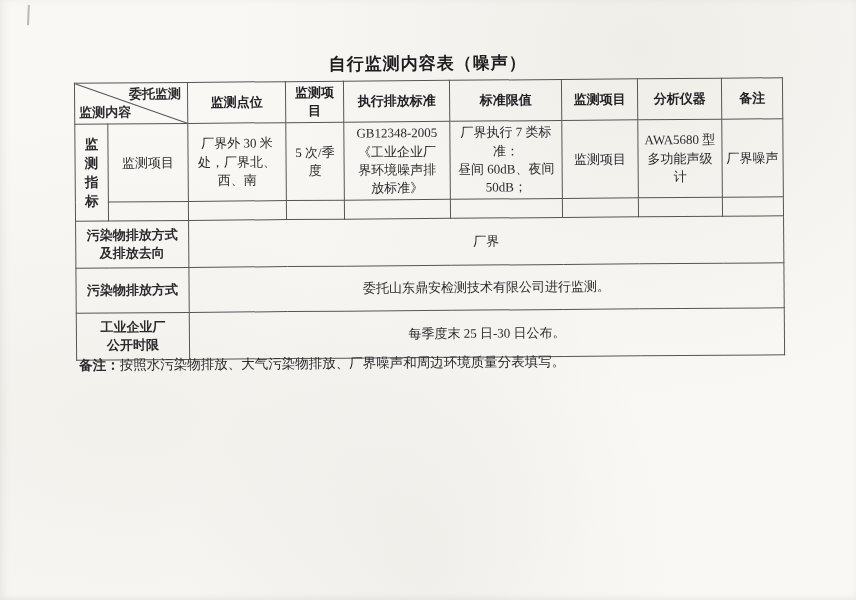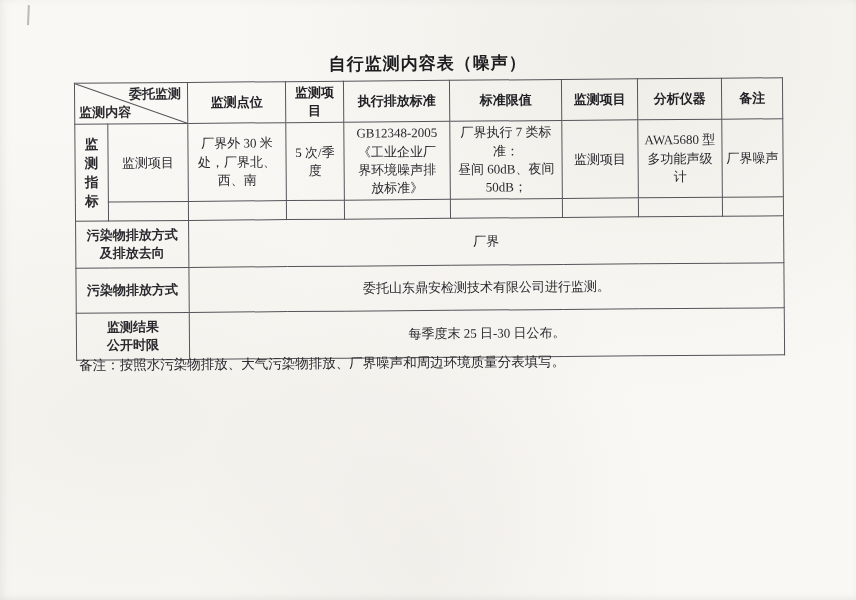--- a/index.html
+++ b/index.html
@@ -120,21 +120,21 @@
   }
   .doc-note {
     position: absolute;
     left: 78px; top: 354px;
     width: 720px;
     font-size: 13.5px;
     color: #2a2a2e;
   }
   .doc-note .note-prefix {
     font-family: "Liberation Sans", "DejaVu Sans", sans-serif;
-    font-weight: normal;
+    font-weight: bold;
   }
 </style>
 </head>
 <body>
 
 <div class="scan-sheet">
 
   <div class="scan-artifact"></div>
 
   <div class="doc-title">自行监测内容表（噪声）</div>
@@ -208,21 +208,21 @@
 及排放去向</td>
       <td colspan="7" class="info-value">厂界</td>
     </tr>
 
     <tr style="height:45px">
       <td colspan="2" class="info-label">污染物排放方式</td>
       <td colspan="7" class="info-value">委托山东鼎安检测技术有限公司进行监测。</td>
     </tr>
 
     <tr style="height:47px">
-      <td colspan="2" class="info-label preline">监测结果
+      <td colspan="2" class="info-label preline">工业企业厂
 公开时限</td>
       <td colspan="7" class="info-value">每季度末 25 日-30 日公布。</td>
     </tr>
   </tbody>
     </table>
 
   <div class="doc-note">
     <span class="note-prefix">备注：</span><span>按照水污染物排放、大气污染物排放、厂界噪声和周边环境质量分表填写。</span>
   </div>
 

